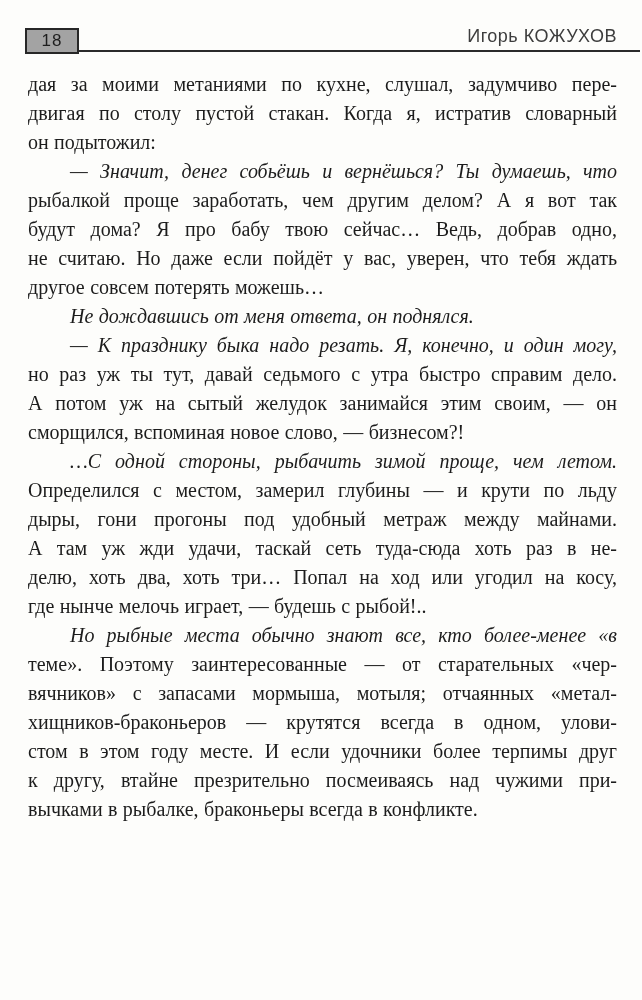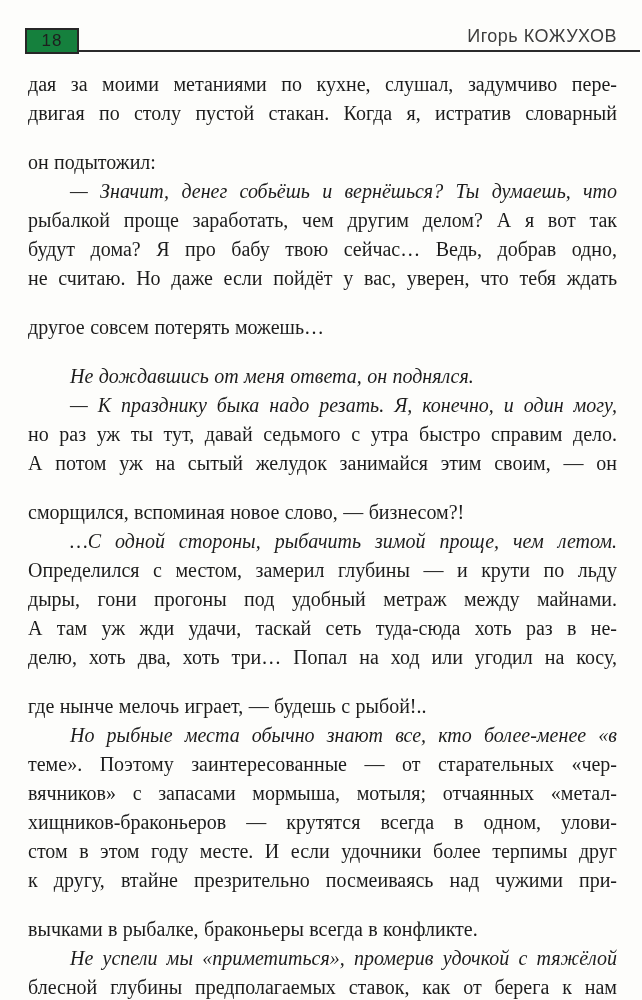--- a/index.html
+++ b/index.html
@@ -14,21 +14,21 @@
     background: #fdfdfb;
     overflow: hidden;
     color: #1c1c1c;
   }
   
   .pagenum-box {
     position: absolute;
     left: 25px; top: 28px;
     width: 50px; height: 22px;
     border: 2px solid #272727;
-    background: #15803d;
+    background: #a3a3a3;
     display: flex; align-items: center; justify-content: center;
     z-index: 2;
   }
   .pagenum-box span {
     font-family: "Liberation Sans", "DejaVu Sans", sans-serif;
     font-size: 17px; font-weight: 500; color: #1e1e1e;
     letter-spacing: 1px;
   }
   .author {
     position: absolute;
@@ -54,21 +54,21 @@
     line-height: 29px;
   }
   .para { margin: 0; }
   .line {
     height: 29px;
     overflow: hidden;
     text-align: justify;
     text-align-last: justify;
     word-spacing: 0.02em;
   }
-  .line.last { text-align-last: left; margin-top: 20px; }
+  .line.last { text-align-last: left; }
   .line.indent { padding-left: 42px; font-style: italic; }
 </style>
 </head>
 <body>
 
 <div class="page">
   <div class="pagenum-box">
     <span>18</span>
   </div>
   <div class="author">Игорь КОЖУХОВ</div>
@@ -105,19 +105,14 @@
       </div>
       <div class="para">
         <div class="line indent">Но рыбные места обычно знают все, кто более-менее «в</div>
         <div class="line">теме». Поэтому заинтересованные — от старательных «чер-</div>
         <div class="line">вячников» с запасами мормыша, мотыля; отчаянных «метал-</div>
         <div class="line">хищников-браконьеров — крутятся всегда в одном, улови-</div>
         <div class="line">стом в этом году месте. И если удочники более терпимы друг</div>
         <div class="line">к другу, втайне презрительно посмеиваясь над чужими при-</div>
         <div class="line last">вычками в рыбалке, браконьеры всегда в конфликте.</div>
       </div>
-      <div class="para">
-        <div class="line indent">Не успели мы «приметиться», промерив удочкой с тяжёлой</div>
-        <div class="line">блесной глубины предполагаемых ставок, как от берега к нам</div>
-        <div class="line last">двинулся человек. Метров за пятьсот Валерка узнал идущего.</div>
-      </div>
     </div>
 </div>
 
 </body></html>

